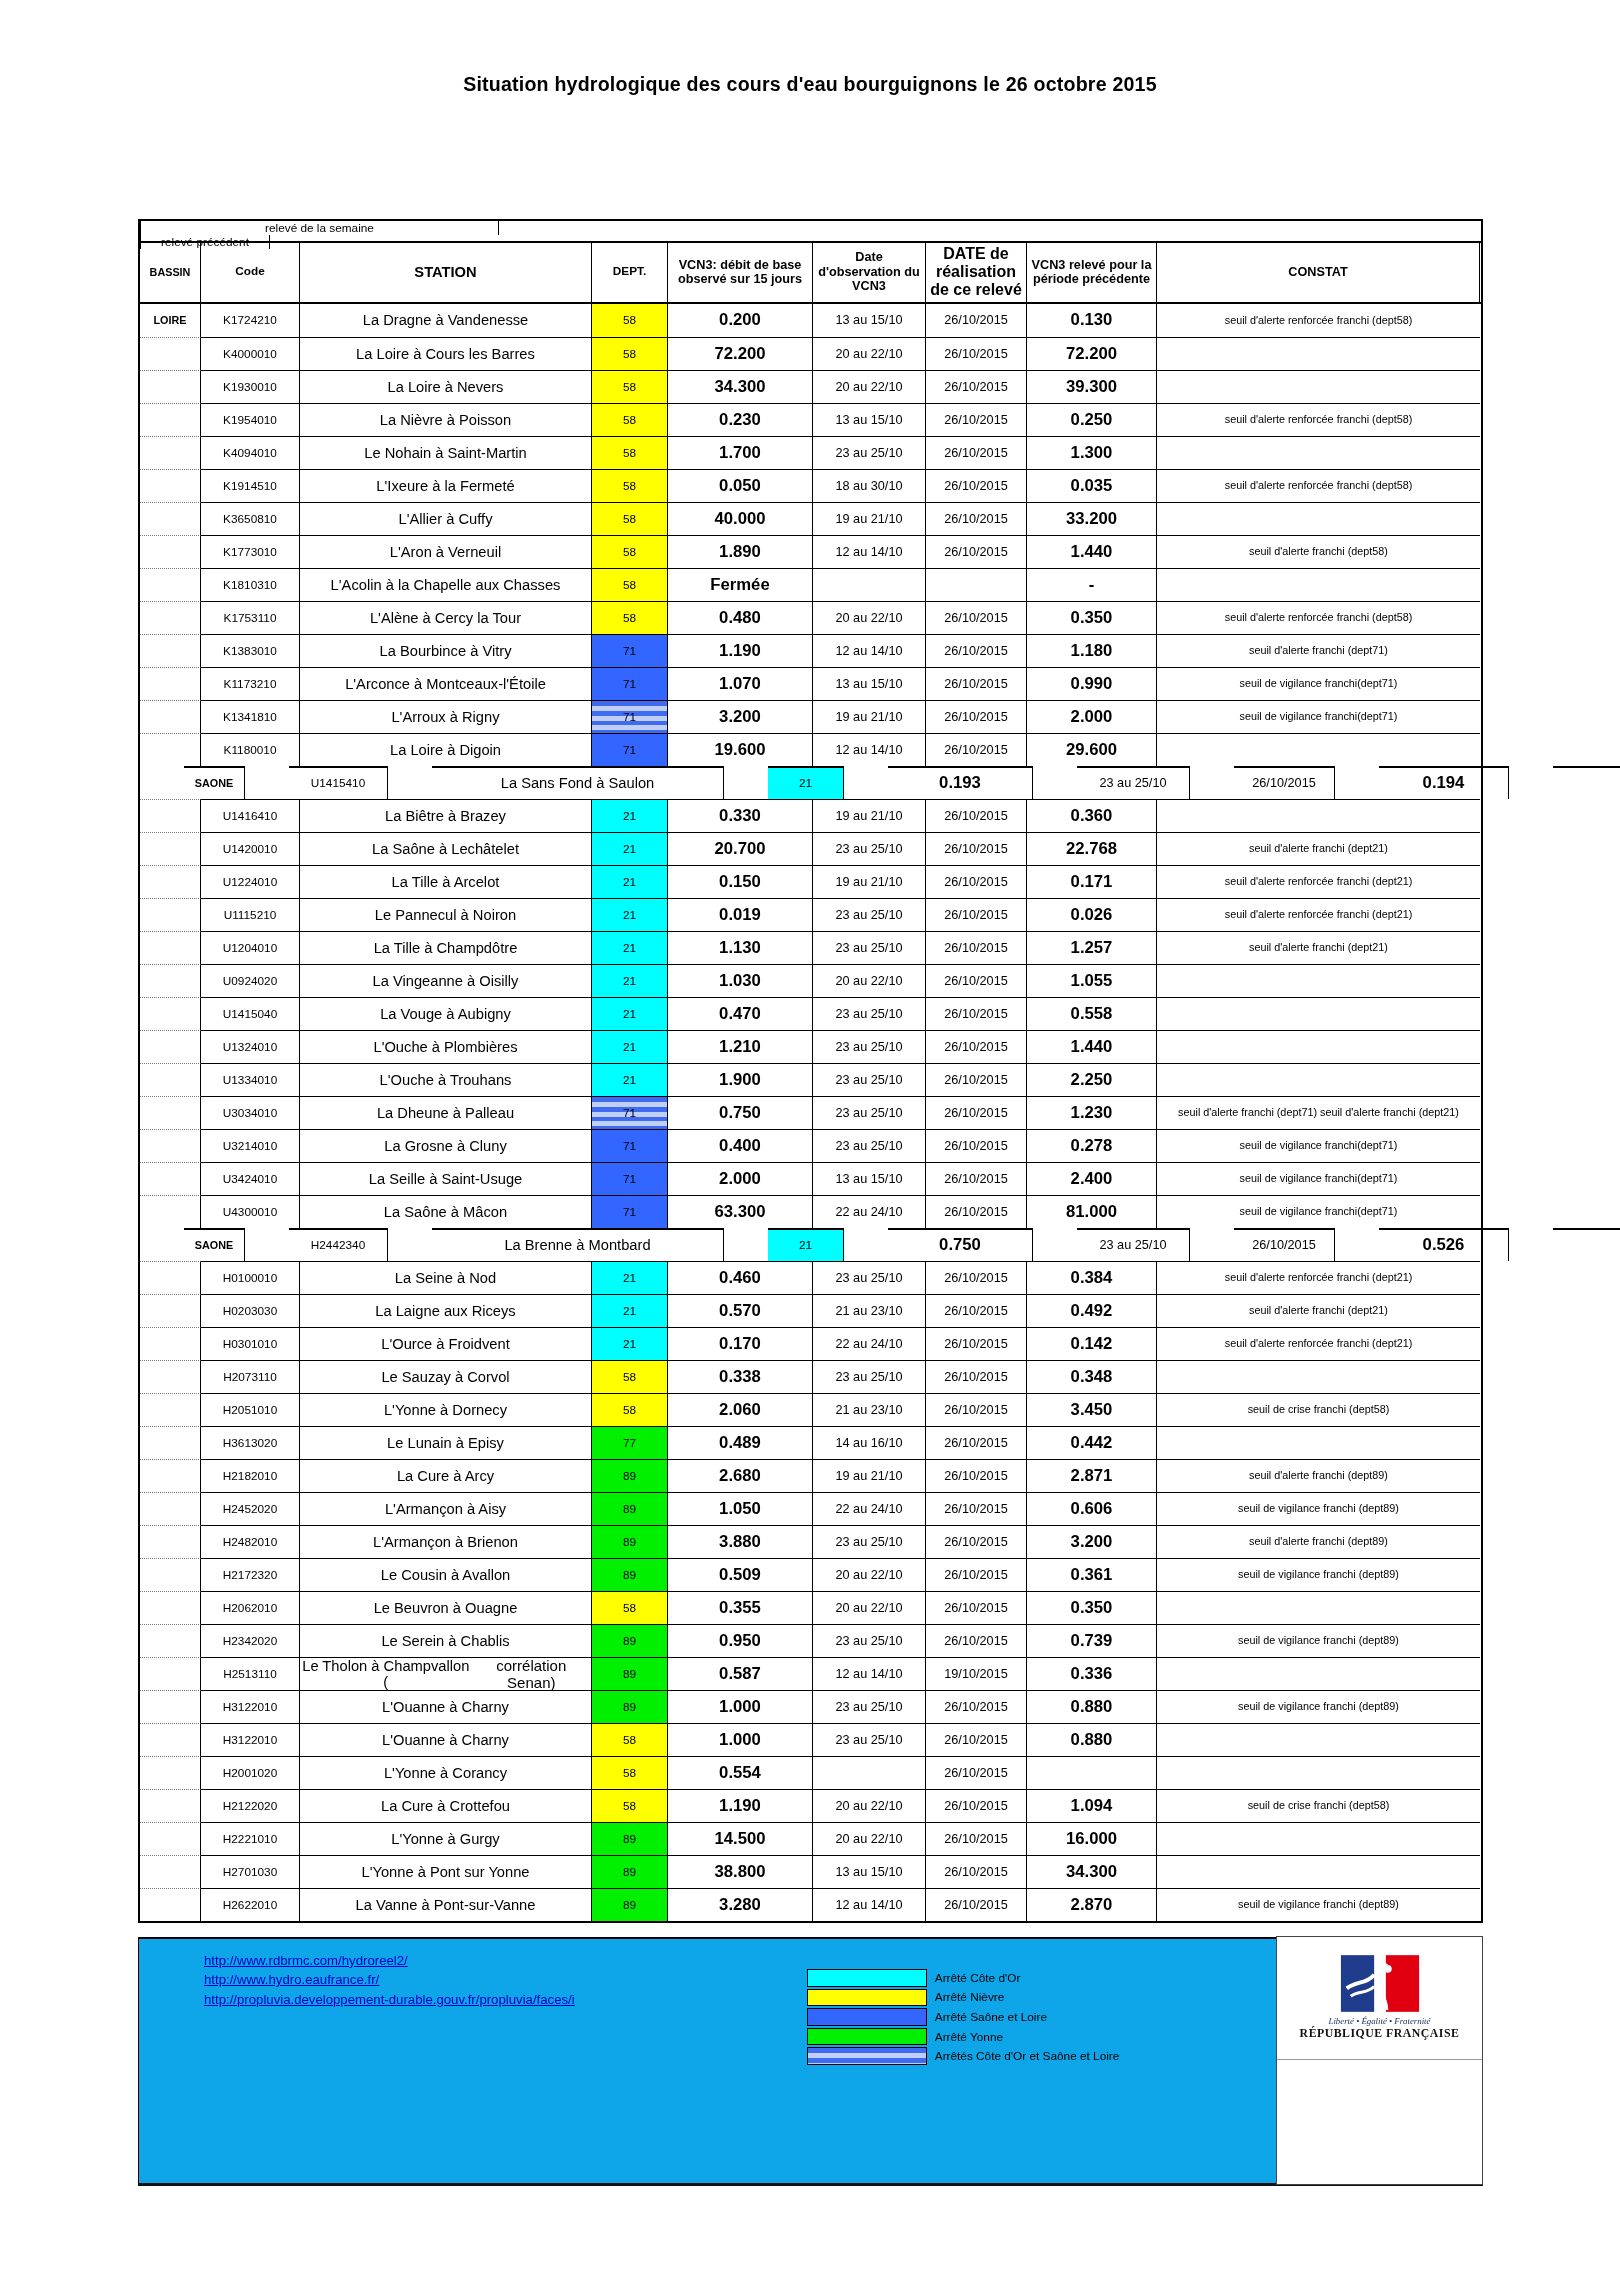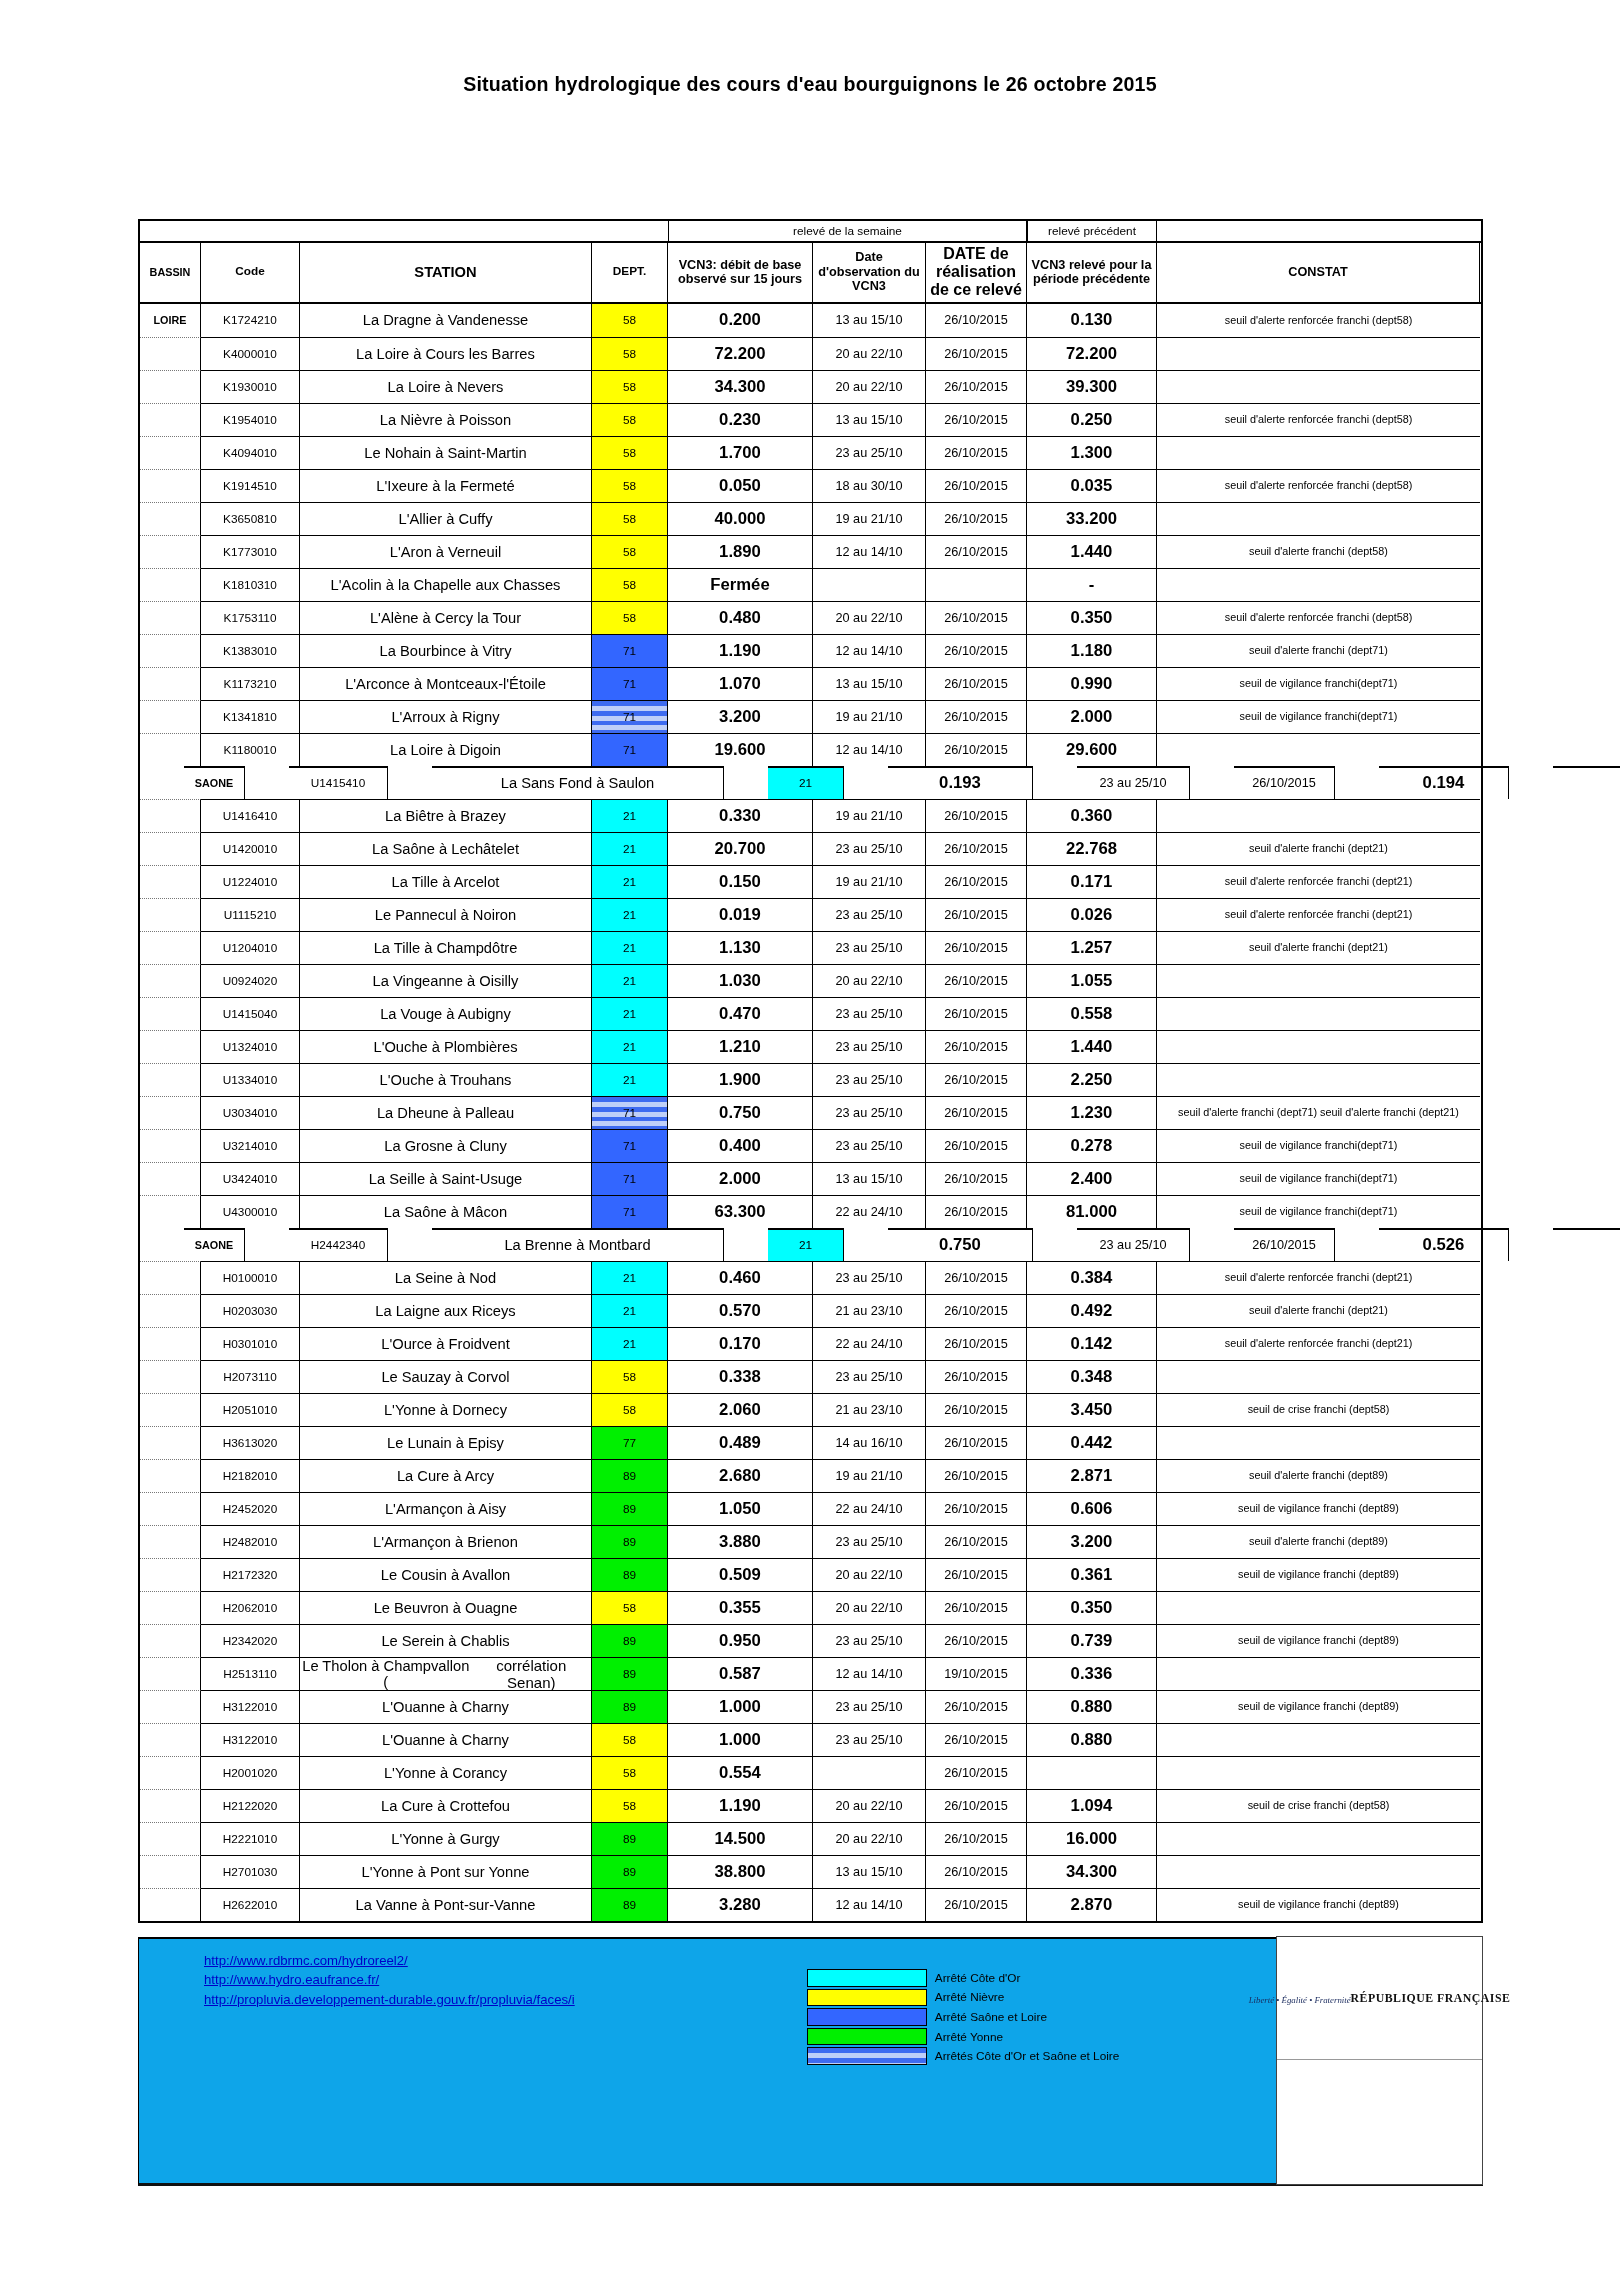--- a/index.html
+++ b/index.html
@@ -1,21 +1,21 @@
 <!DOCTYPE html>
 <html><head>
 <meta charset="utf-8">
 <style>
   html,body{margin:0;padding:0;background:#fff;}
   body{width:1620px;height:2293px;position:relative;font-family:"Liberation Sans",sans-serif;color:#000;}
   .title{position:absolute;left:0;top:73px;width:1620px;text-align:center;font-size:19.6px;font-weight:bold;letter-spacing:0.2px;}
 
   
   .tbl{position:absolute;left:138px;top:219px;width:1345px;border:2px solid #000;border-bottom:2.9px solid #000;box-sizing:border-box;background:#fff;}
-  .tband{display:flex;height:19.6px;border-bottom:2px solid #000;font-size:11.8px;}
+  .tband{display:flex;height:19.6px;border-bottom:2px solid #000;font-size:11.8px;flex-direction:column;}
   .tband .sp{flex:none;}
   .band-label{flex:none;display:flex;align-items:center;justify-content:center;border-left:1px solid #000;border-right:1px solid #000;box-sizing:border-box;}
   .thead{display:flex;height:59px;border-bottom:2.9px solid #000;font-weight:bold;text-align:center;}
   .thead .cell{display:flex;align-items:center;justify-content:center;line-height:1.15;}
   .trow{display:flex;height:33px;}
   .cell{flex:none;box-sizing:border-box;height:100%;display:flex;align-items:center;justify-content:center;border-right:1px solid #000;text-align:center;overflow:hidden;}
   .trow .cell{border-top:1px solid #000;}
   .trow.first .cell{border-top:none;}
   .trow.gstart .cell{border-top:2.9px solid #000;margin-left:44px;}
   .trow:not(.gstart):not(.first) .cell-bassin{border-top:1px dotted #777;}
@@ -47,21 +47,21 @@
 
   
   .footer{position:absolute;left:138px;top:1937px;width:1345px;height:249px;border:1px solid #000;border-top:2px solid #000;border-bottom:3.9px solid #111;box-sizing:border-box;background:#0ea5e9;}
   .links{position:absolute;left:65px;top:11.8px;}
   .links a{display:block;font-size:13.2px;line-height:19.6px;color:#0000C8;text-decoration:underline;white-space:nowrap;}
   .legend{position:absolute;left:668px;top:29px;}
   .legend-item{display:flex;align-items:center;height:19.6px;}
   .legend-swatch{width:120px;height:17.6px;border:1px solid #000;box-sizing:border-box;flex:none;}
   .legend-label{font-size:11.8px;margin-left:7.8px;white-space:nowrap;}
   .logobox{position:absolute;left:1137px;top:-2.9px;width:207px;height:249px;border:1px solid #444;box-sizing:border-box;background:#fff;}
-  .rf{height:123px;border-bottom:1px solid #999;display:flex;flex-direction:row;align-items:center;justify-content:center;box-sizing:border-box;}
+  .rf{height:123px;border-bottom:1px solid #999;display:flex;flex-direction:column;align-items:center;justify-content:center;box-sizing:border-box;}
   .rf-motto{font-family:"Liberation Serif",serif;font-style:italic;font-size:8.8px;color:#1a2b5e;margin-top:3.9px;white-space:nowrap;}
   .rf-name{font-family:"Liberation Serif",serif;font-size:11.8px;font-variant:small-caps;letter-spacing:0.5px;color:#111;font-weight:bold;white-space:nowrap;}
   .dreal{height:123px;display:flex;padding:5.9px 5.9px 7.8px 3.9px;box-sizing:border-box;}
   .dreal-text{display:flex;flex-direction:column;font-size:10.3px;font-weight:bold;color:#3c3c3c;line-height:12.7px;padding-top:3.9px;}
   .dreal-region{margin-top:auto;font-size:10.8px;font-weight:bold;color:#2e2e2e;letter-spacing:0.3px;}
 </style>
 </head>
 <body>
 
 <div class="title">Situation hydrologique des cours d'eau bourguignons le 26 octobre 2015</div>

